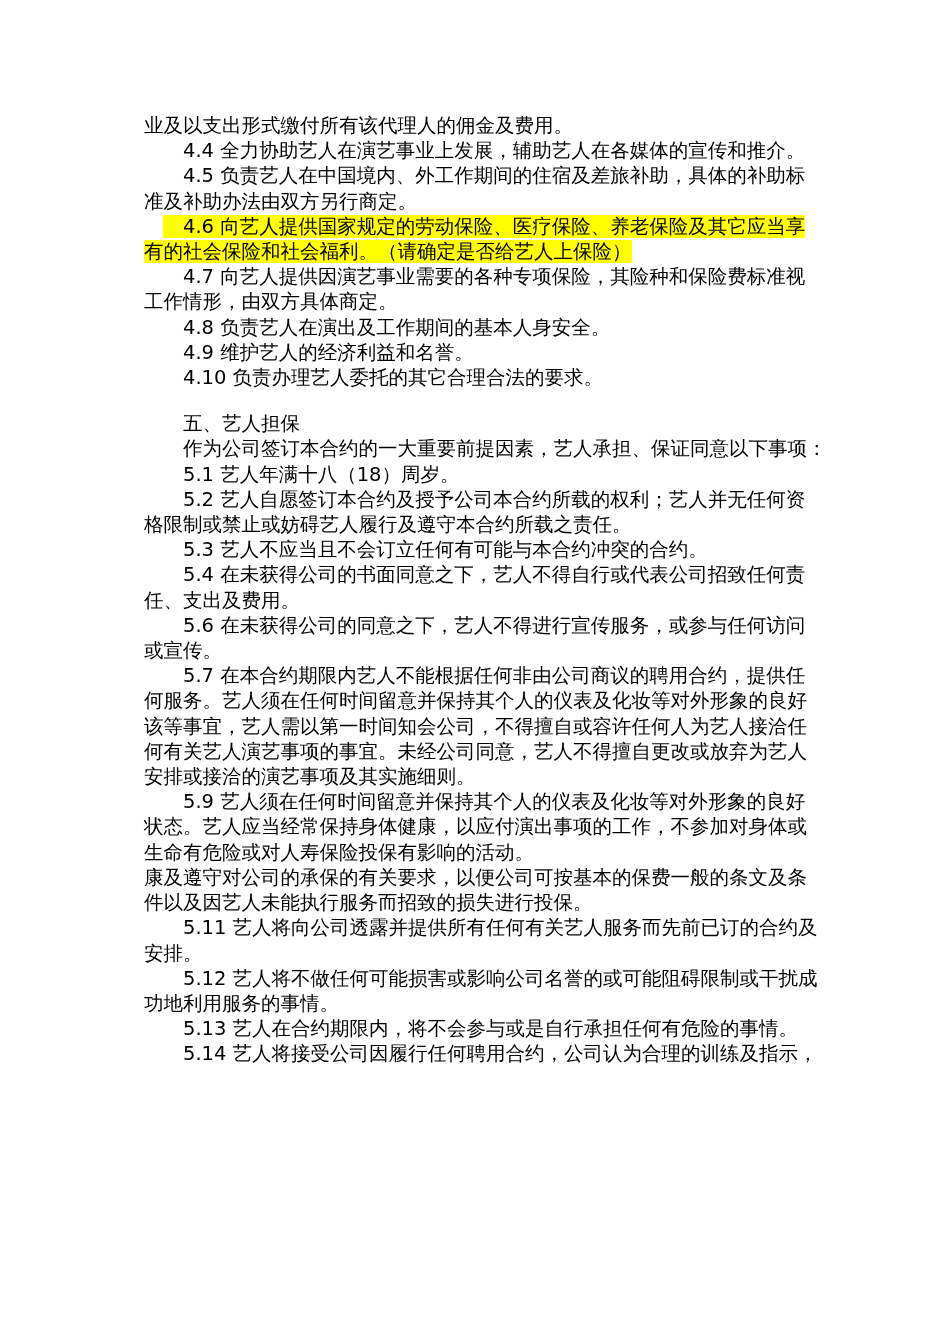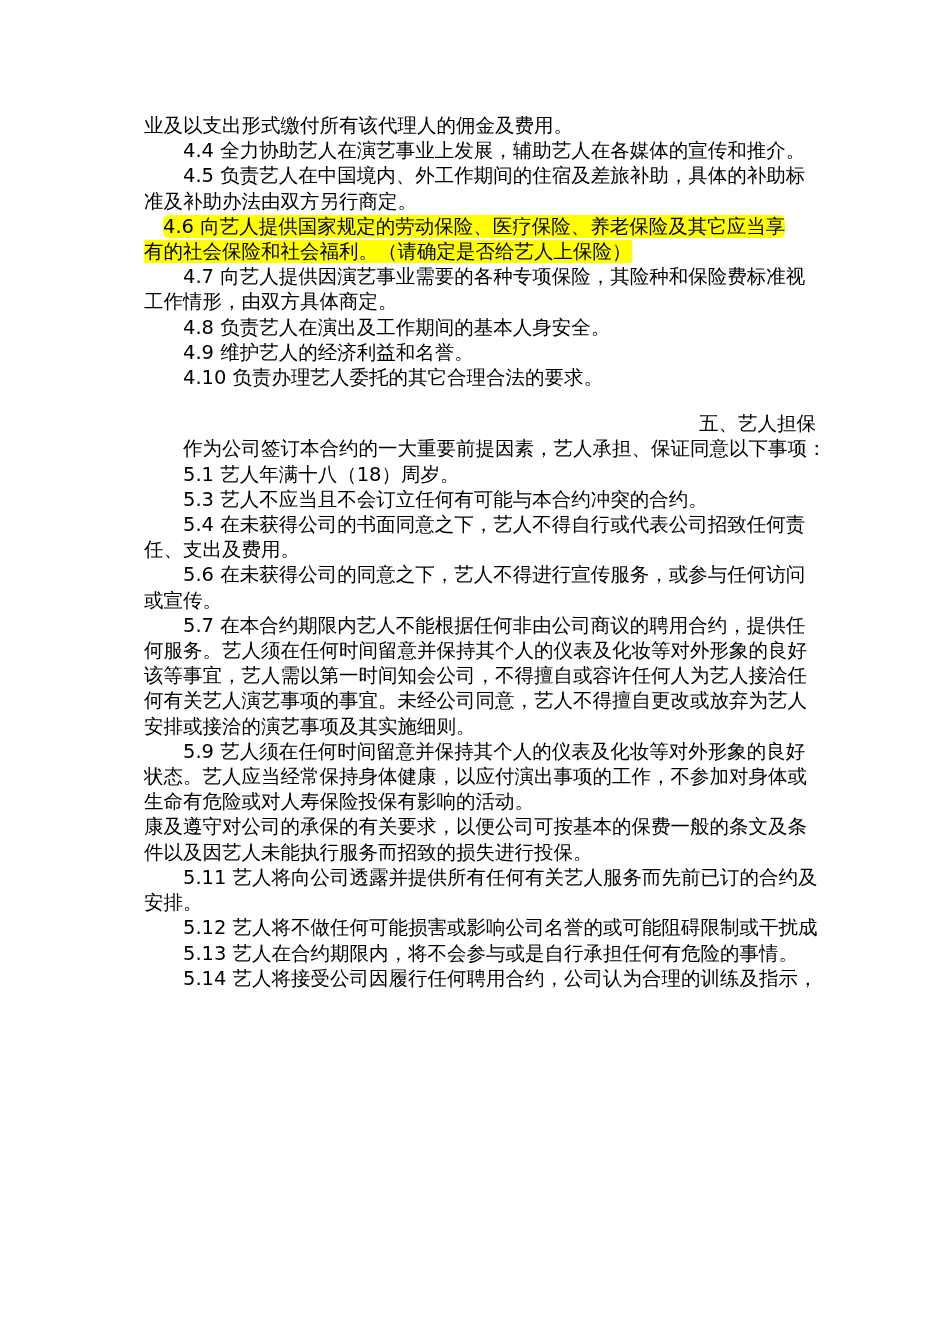--- a/index.html
+++ b/index.html
@@ -30,39 +30,38 @@
     font-size: 19.5px;
     line-height: 25.2px;
     font-weight: 400;
   }
   .para {
     margin: 0;
     padding: 0;
   }
   .para.space-before {
     margin-top: 21px;
-    text-align: right;
   }
   .line {
     display: block;
     white-space: nowrap;
   }
   .line.first {
     padding-left: 39px;
   }
   .t {
     background: transparent;
   }
   .hl {
     background: #ffff00;
   }
   
   .line.first > .hl {
+    padding-left: 20px;
     margin-left: -20px;
-    border-radius: 6px;
   }
 </style>
 </head>
 <body>
 
 <div class="page">
   <div class="doc" id="doc-body">
       <div class="para">
         <div class="line"><span class="t">业及以支出形式缴付所有该代理人的佣金及费用。</span></div>
       </div>
@@ -93,20 +92,24 @@
       <div class="para space-before">
         <div class="line first"><span class="t">五、艺人担保</span></div>
       </div>
       <div class="para">
         <div class="line first"><span class="t">作为公司签订本合约的一大重要前提因素，艺人承担、保证同意以下事项：</span></div>
       </div>
       <div class="para">
         <div class="line first"><span class="t">5.1 艺人年满十八（18）周岁。</span></div>
       </div>
       <div class="para">
+        <div class="line first"><span class="t">5.2 艺人自愿签订本合约及授予公司本合约所载的权利；艺人并无任何资</span></div>
+        <div class="line"><span class="t">格限制或禁止或妨碍艺人履行及遵守本合约所载之责任。</span></div>
+      </div>
+      <div class="para">
         <div class="line first"><span class="t">5.3 艺人不应当且不会订立任何有可能与本合约冲突的合约。</span></div>
       </div>
       <div class="para">
         <div class="line first"><span class="t">5.4 在未获得公司的书面同意之下，艺人不得自行或代表公司招致任何责</span></div>
         <div class="line"><span class="t">任、支出及费用。</span></div>
       </div>
       <div class="para">
         <div class="line first"><span class="t">5.6 在未获得公司的同意之下，艺人不得进行宣传服务，或参与任何访问</span></div>
         <div class="line"><span class="t">或宣传。</span></div>
       </div>
@@ -125,20 +128,21 @@
       <div class="para">
         <div class="line"><span class="t">康及遵守对公司的承保的有关要求，以便公司可按基本的保费一般的条文及条</span></div>
         <div class="line"><span class="t">件以及因艺人未能执行服务而招致的损失进行投保。</span></div>
       </div>
       <div class="para">
         <div class="line first"><span class="t">5.11 艺人将向公司透露并提供所有任何有关艺人服务而先前已订的合约及</span></div>
         <div class="line"><span class="t">安排。</span></div>
       </div>
       <div class="para">
         <div class="line first"><span class="t">5.12 艺人将不做任何可能损害或影响公司名誉的或可能阻碍限制或干扰成</span></div>
+        <div class="line"><span class="t">功地利用服务的事情。</span></div>
       </div>
       <div class="para">
         <div class="line first"><span class="t">5.13 艺人在合约期限内，将不会参与或是自行承担任何有危险的事情。</span></div>
       </div>
       <div class="para">
         <div class="line first"><span class="t">5.14 艺人将接受公司因履行任何聘用合约，公司认为合理的训练及指示，</span></div>
       </div>
     </div>
 </div>
 

